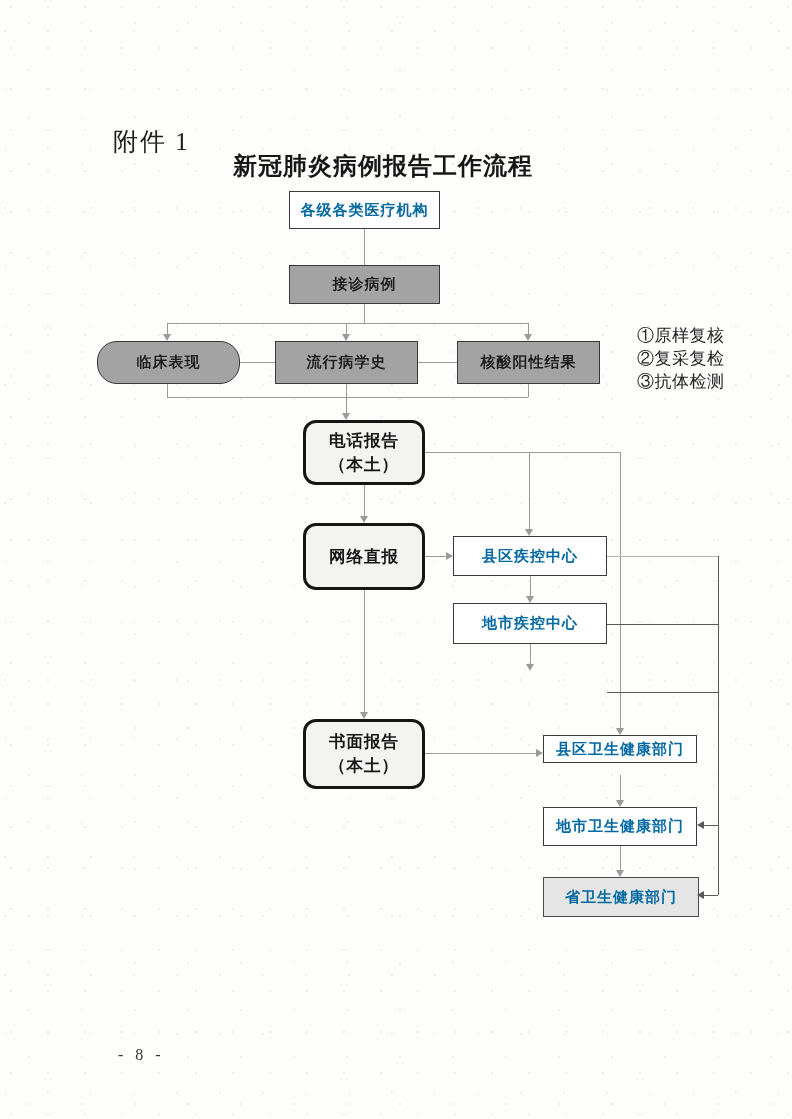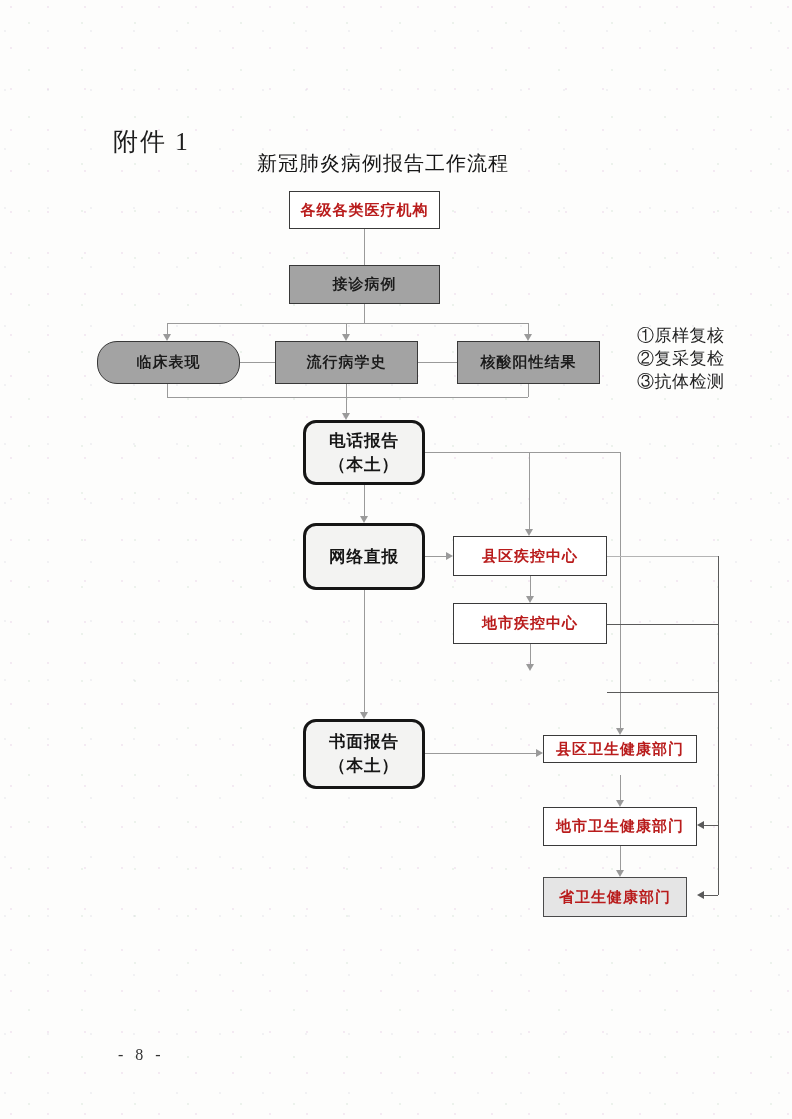--- a/index.html
+++ b/index.html
@@ -13,25 +13,25 @@
     background:
       radial-gradient(circle at 11px 7px, rgba(214,176,214,.35) .6px, transparent 1px),
       radial-gradient(circle at 29px 23px, rgba(176,206,176,.3) .6px, transparent 1px),
       radial-gradient(circle at 5px 31px, rgba(200,200,210,.3) .6px, transparent 1px),
       #fdfdfc;
     background-size:37px 41px, 53px 47px, 43px 59px;
   }
   .abs{position:absolute;}
   .txt{color:#1e1e1e;}
   .attach{font-size:25px;letter-spacing:2px;}
-  .title{font-size:20px;font-weight:normal;text-align:center;letter-spacing:1px;color:#161616;}
+  .title{font-size:24px;font-weight:bold;text-align:center;letter-spacing:1px;color:#161616;}
   .box{
     position:absolute;display:flex;align-items:center;justify-content:center;
     box-sizing:border-box;border:1.5px solid #3a3a3a;background:#ffffff;
-    font-size:15px;font-weight:600;color:#b91c1c;text-align:center;letter-spacing:1px;
+    font-size:15px;font-weight:600;color:#0369a1;text-align:center;letter-spacing:1px;
   }
   .box.gray{background:#a3a3a3;border-color:#383838;color:#1c1c1c;text-shadow:0 0 1px rgba(255,255,255,.35);}
   .box.light{background:#e5e5e5;border-color:#4a4a4a;}
   .rounded{
     position:absolute;display:flex;flex-direction:column;align-items:center;justify-content:center;
     box-sizing:border-box;border:3px solid #151515;border-radius:13px;background:#f3f3f2;
     font-size:16.5px;font-weight:600;color:#161616;line-height:1.45;letter-spacing:1px;text-align:center;
   }
   .anno{font-size:17px;line-height:23px;color:#222;letter-spacing:.5px;}
   .pagenum{font-size:16px;color:#333;letter-spacing:4px;}
@@ -72,21 +72,21 @@
   <div class="box" style="left:453px;top:536px;width:154px;height:40px;">县区疾控中心</div>
   <div class="box" style="left:453px;top:603px;width:154px;height:41px;">地市疾控中心</div>
 
   <div class="rounded" style="left:303px;top:719px;width:122px;height:70px;">
     <span>书面报告</span>
     <span>（本土）</span>
   </div>
 
   <div class="box" style="left:543px;top:735px;width:154px;height:28px;">县区卫生健康部门</div>
   <div class="box" style="left:543px;top:807px;width:154px;height:39px;">地市卫生健康部门</div>
-  <div class="box light" style="left:543px;top:877px;width:144px;height:40px;">省卫生健康部门</div>
+  <div class="box light" style="left:543px;top:877px;width:156px;height:40px;">省卫生健康部门</div>
 
   <div class="abs pagenum" style="left:118px;top:1046px;">- 8 -</div>
 
 <div class="seg" style="left: 364px; top: 229px; width: 1px; height: 36px; background: rgb(154, 154, 154);"></div>
     <div class="seg" style="left: 364px; top: 304px; width: 1px; height: 19px; background: rgb(154, 154, 154);"></div>
     <div class="seg" style="left: 167px; top: 323px; width: 361px; height: 1px; background: rgb(154, 154, 154);"></div>
     <div class="seg" style="left: 167px; top: 323px; width: 1px; height: 12px; background: rgb(154, 154, 154);"></div>
     <div class="seg" style="left: 163px; top: 334px; width: 0px; height: 0px; border-left: 4px solid transparent; border-right: 4px solid transparent; border-top: 7px solid rgb(154, 154, 154);"></div>
     <div class="seg" style="left: 346px; top: 323px; width: 1px; height: 12px; background: rgb(154, 154, 154);"></div>
     <div class="seg" style="left: 342px; top: 334px; width: 0px; height: 0px; border-left: 4px solid transparent; border-right: 4px solid transparent; border-top: 7px solid rgb(154, 154, 154);"></div>

